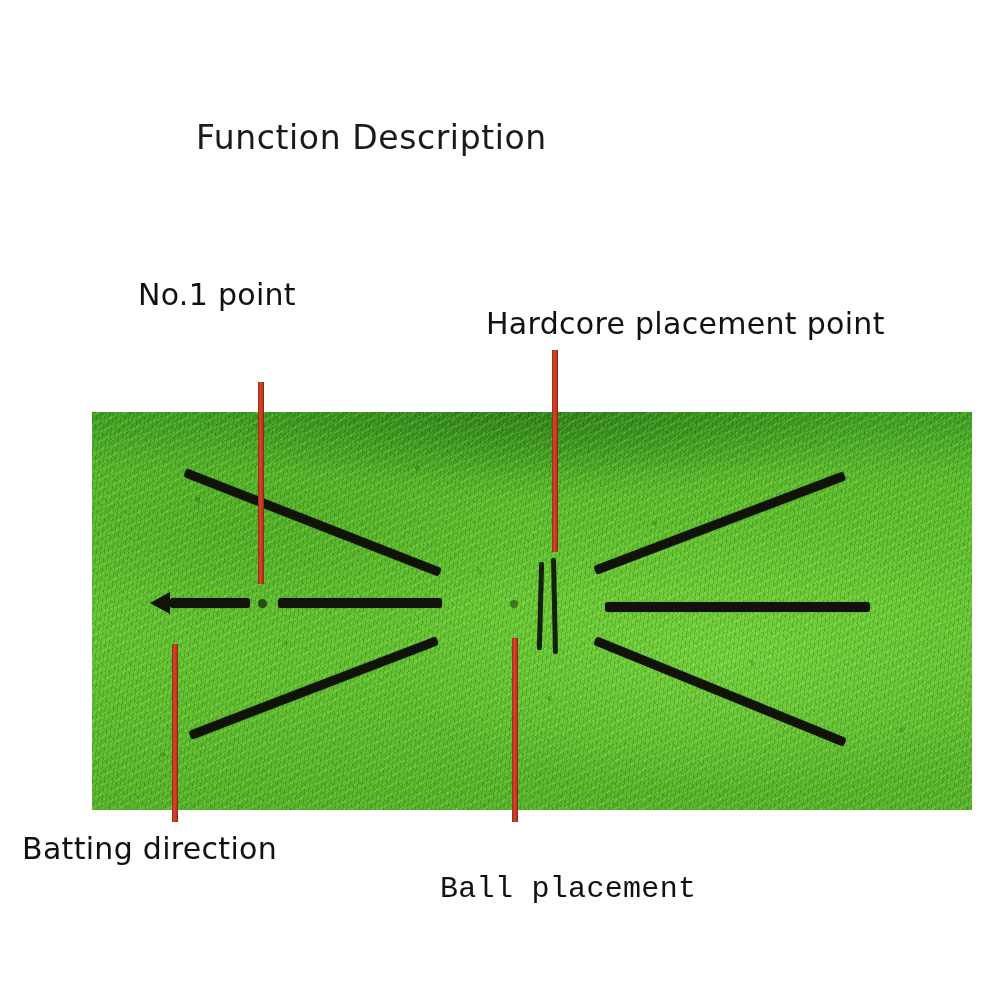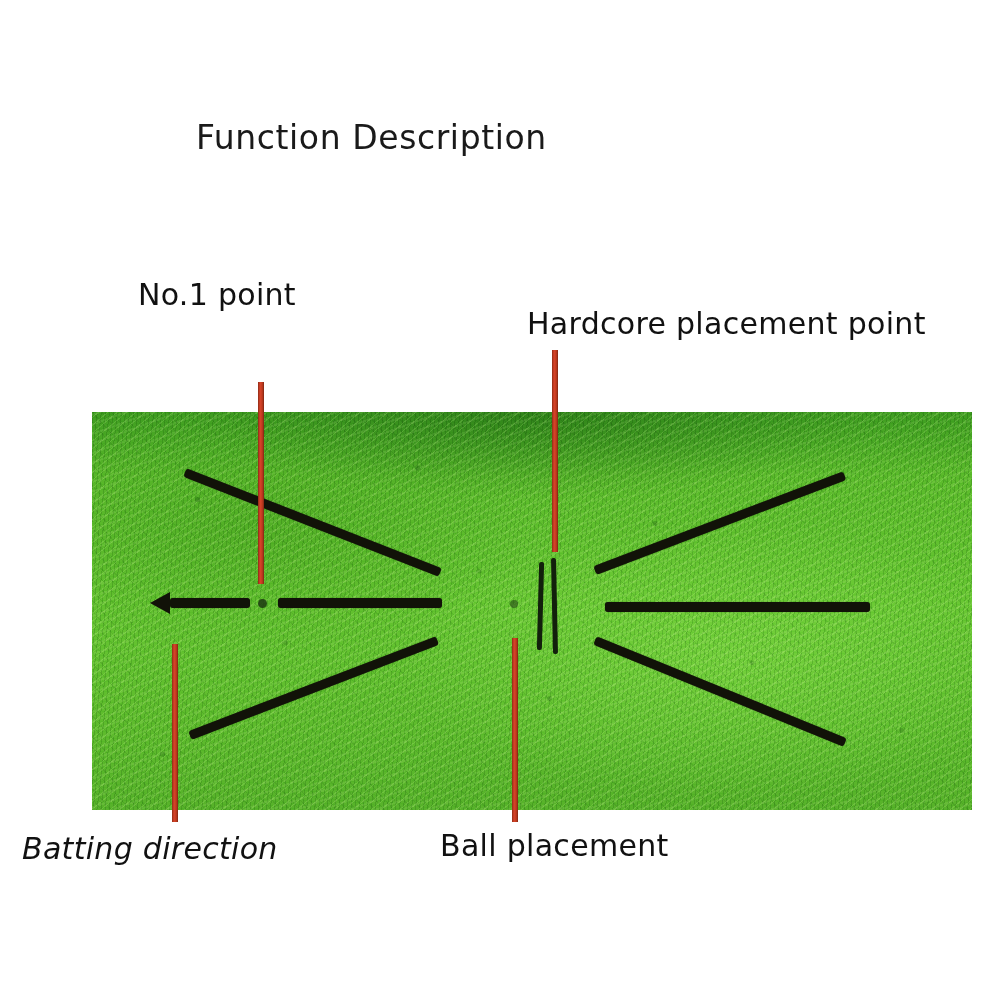--- a/index.html
+++ b/index.html
@@ -36,23 +36,23 @@
   .label {
     position: absolute;
     font-size: 30px;
     letter-spacing: 0.3px;
     color: #111111;
     white-space: nowrap;
     line-height: 1.42;
     font-family: "DejaVu Sans", "Liberation Sans", sans-serif;
   }
   #label-tee       { left: 138px; top: 274px; }
-  #label-hardcore  { left: 486px; top: 303px; margin-left: 41px; }
-  #label-batting   { left: 22px;  top: 828px; font-style: italic; }
-  #label-ball      { left: 440px; top: 825px; }
+  #label-hardcore  { left: 486px; top: 303px; }
+  #label-batting   { left: 22px;  top: 828px; }
+  #label-ball      { left: 440px; top: 868px; font-family: Liberation Mono, monospace; }
 
   
   #mat {
     position: absolute;
     left: 92px;
     top: 412px;
     width: 880px;
     height: 398px;
     overflow: hidden;
   }

